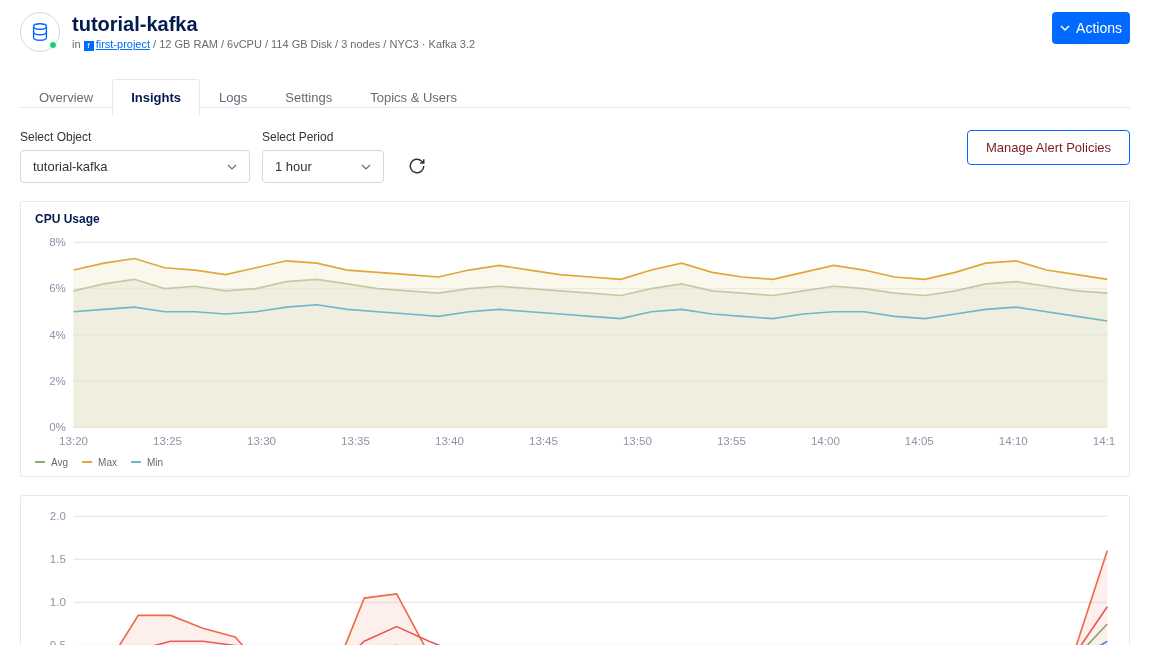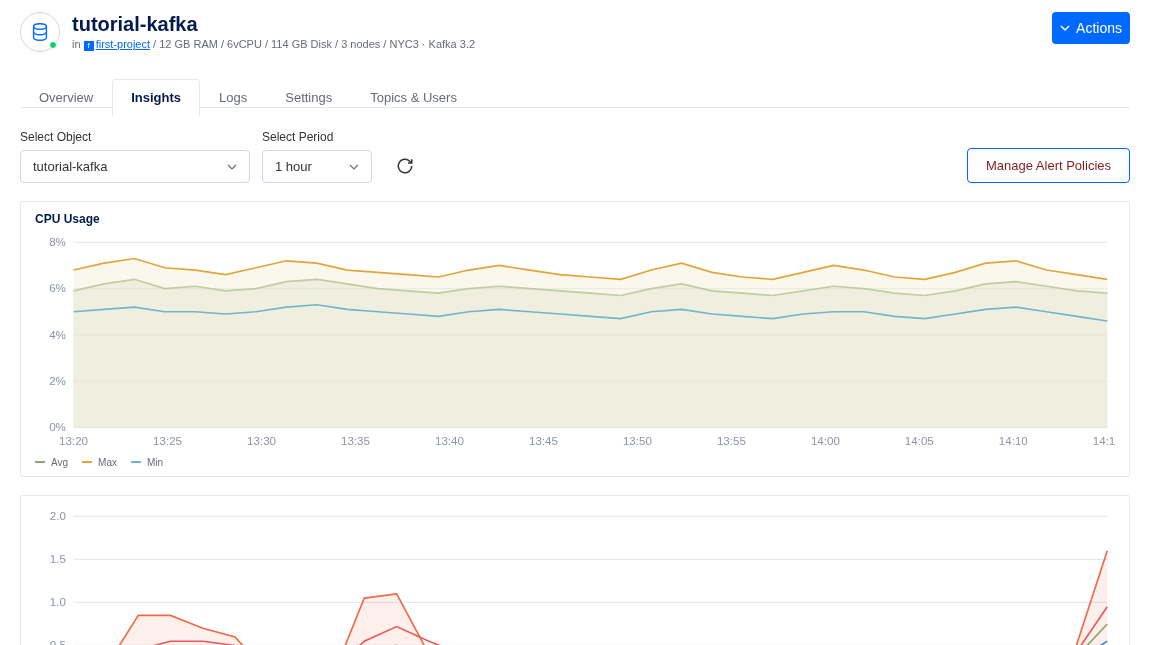--- a/index.html
+++ b/index.html
@@ -10,25 +10,25 @@
   .db-icon-wrap { width: 40px; height: 40px; border: 1px solid #cfd8e3; border-radius: 50%; display:flex; align-items:center; justify-content:center; position: relative; }
   .status-dot { position: absolute; bottom: 2px; right: 2px; width: 8px; height: 8px; background:#15cd72; border:1px solid #fff; border-radius:50%; }
   .title { font-size: 20px; font-weight: 600; color: #031b4e; }
   .subtitle { font-size: 11px; color: #676b74; margin-top: 2px; }
   .subtitle a { color: #0069ff; text-decoration: underline; }
   .proj-icon { display:inline-block; width:10px; height:10px; background:#0069ff; color:#fff; font-size:8px; text-align:center; line-height:10px; vertical-align:middle; margin-right:2px;}
   .actions-btn { background:#0069ff; color:#fff; border:none; border-radius:4px; padding:8px 8px; font-size:14px; font-weight:500; cursor:pointer; display:flex; align-items:center; gap:6px;}
   .tabs { display:flex; border-bottom:1px solid #e5e8ed; margin-top:18px; }
   .tab { padding:10px 18px; font-size:13px; color:#676b74; cursor:pointer; border:1px solid transparent; border-bottom:none; position:relative; top:9px; }
   .tab.active { color:#031b4e; font-weight:600; border-color:#e5e8ed; border-bottom:1px solid #fff; background:#fff; border-radius:4px 4px 0 0;}
-  .controls-row { display:flex; align-items:flex-end; justify-content:space-between; margin-top:22px; }
+  .controls-row { display:flex; align-items:flex-start; justify-content:space-between; margin-top:22px; }
   .controls-left { display:flex; gap:12px; align-items:flex-end; }
   .ctrl-group label { display:block; font-size:12px; color:#333; margin-bottom:6px; }
   .select { display:flex; align-items:center; justify-content:space-between; border:1px solid #cfd8e3; border-radius:4px; background:#fff; padding:8px 12px; font-size:13px; cursor:pointer; }
-  .select.obj { width:230px; } .select.per { width:110px; }
+  .select.obj { width:230px; } .select.per { width:122px; }
   .refresh { width:34px; height:34px; display:flex; align-items:center; justify-content:center; cursor:pointer; margin-left:4px; }
   .manage-btn { border:1px solid #0069ff; color:#7f1d1d; background:#fff; border-radius:4px; padding:9px 18px; font-size:13px; font-weight:500; cursor:pointer; }
   .chart-card { border:1px solid #e5e8ed; border-radius:2px; margin-top:18px; padding:10px 14px 8px 14px; }
   .chart-title { font-size:12px; font-weight:700; color:#031b4e; margin-bottom:6px; }
   .chart-svg { width:100%; display:block; }
   .legend { display:flex; gap:14px; margin-top:6px; font-size:10px; color:#676b74; flex-wrap:wrap;}
   .legend-item { display:flex; align-items:center; gap:6px; }
   .legend-swatch { width:10px; height:2px; display:inline-block; }
   .axis-text { font-size:9px; fill:#8b95a7; }
   .grid-line { stroke:#e5e8ed; stroke-width:1; }

